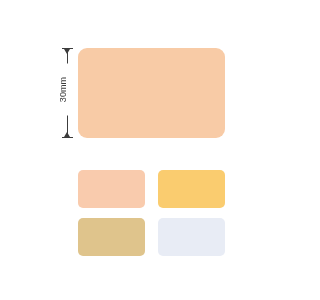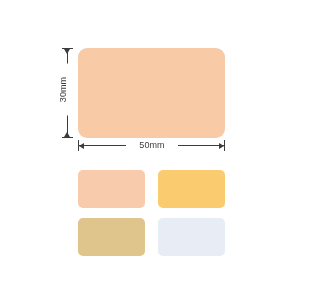--- a/index.html
+++ b/index.html
@@ -173,28 +173,20 @@
 
   <div id="height-dimension">
     <div class="dim-line-v"></div>
     <div class="cap-top"></div>
     <div class="cap-bottom"></div>
     <div class="arrow-down"></div>
     <div class="arrow-up"></div>
     <div id="height-label">30mm</div>
   </div>
 
-  <div id="width-dimension">
-    <div class="dim-line-h"></div>
-    <div class="cap-left"></div>
-    <div class="cap-right"></div>
-    <div class="arrow-right"></div>
-    <div class="arrow-left"></div>
-    <div id="width-label">50mm</div>
-  </div>
 
   <div id="swatch-grid">
     <div class="swatch" style="background: rgb(249, 203, 173);"></div>
     <div class="swatch" style="background: rgb(250, 204, 111);"></div>
     <div class="swatch" style="background: rgb(223, 196, 140);"></div>
     <div class="swatch" style="background: rgb(232, 236, 245);"></div>
   </div>
 
 </div>
 

